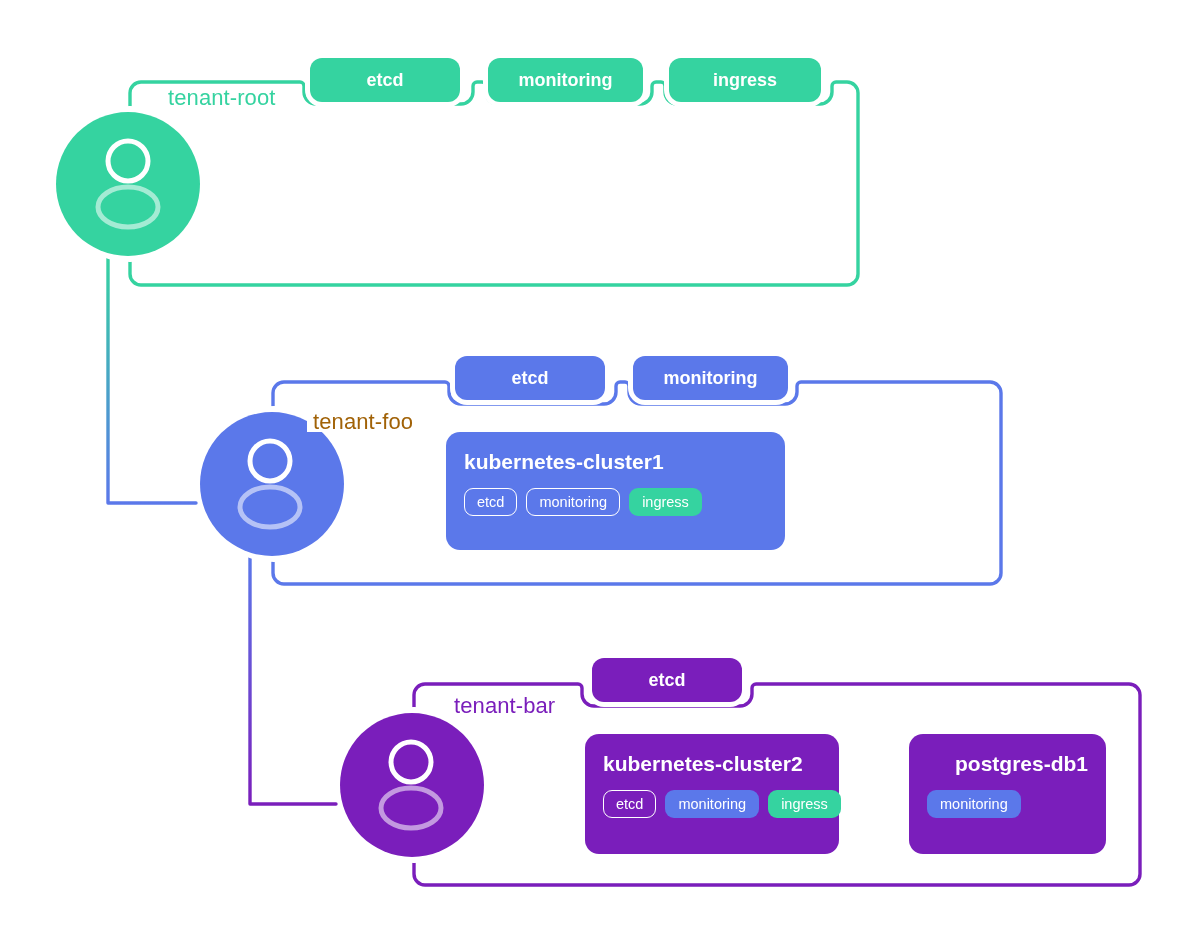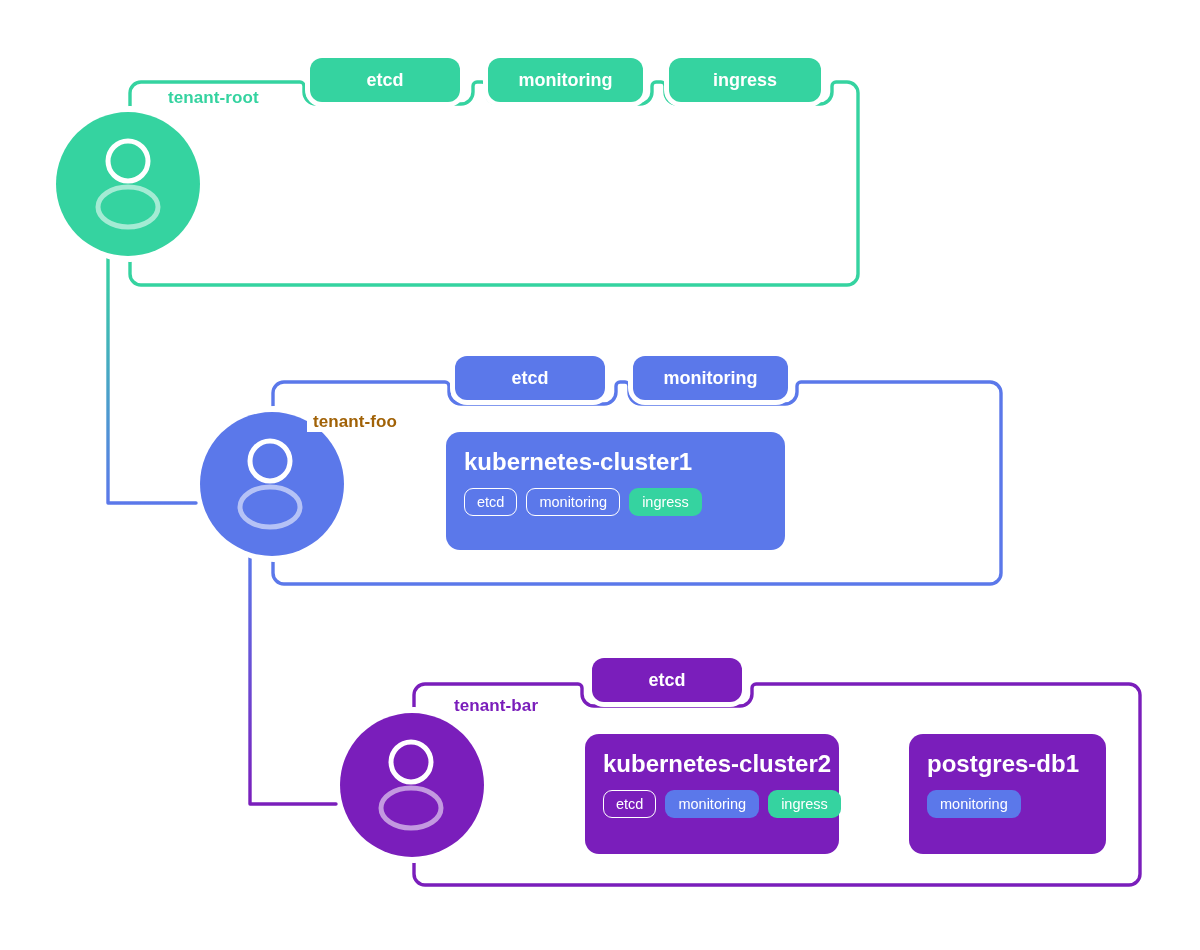--- a/index.html
+++ b/index.html
@@ -14,22 +14,22 @@
 
   
   #lines{position:absolute;left:0;top:0;width:1200px;height:950px;}
 
   
   .tenant{position:absolute;}
 
   
   .tenant-label{
     position:absolute;
-    font-size:17px;
-    font-weight:700;
+    font-size:22px;
+    font-weight:400;
     letter-spacing:.1px;
     background:#ffffff;
     padding:0 6px;
     white-space:nowrap;
     line-height:20px;
   }
 
   
   .badge{
     position:absolute;
@@ -47,21 +47,21 @@
 
   
   .card{
     position:absolute;
     border-radius:14px;
     box-sizing:border-box;
     padding:18px 18px 16px 18px;
   }
   .card-title{
     color:#ffffff;
-    font-size:24px;
+    font-size:21px;
     font-weight:700;
     line-height:24px;
     margin:0 0 14px 0;
     white-space:nowrap;
   }
   .chips{display:flex;gap:9px;align-items:center;}
   .chip{
     height:28px;
     border-radius:9px;
     font-size:14.5px;
@@ -234,21 +234,21 @@
 
     <div class="card" style="left:585px;top:734px;width:254px;height:120px;background:#7a1ebb;">
       <div class="card-title">kubernetes-cluster2</div>
       <div class="chips">
         <span class="chip outline">etcd</span>
         <span class="chip solid" style="background:#5b78ea;">monitoring</span>
         <span class="chip solid" style="background:#35d3a0;">ingress</span>
       </div>
     </div>
 
-    <div class="card" style="left:909px;top:734px;width:197px;height:120px;background:#7a1ebb;">
+    <div class="card" style="left:909px;top:734px;width:197px;height:120px;background:#7a1ebb;text-align:right;">
       <div class="card-title">postgres-db1</div>
       <div class="chips">
         <span class="chip solid" style="background:#5b78ea;">monitoring</span>
       </div>
     </div>
   </div>
 
 </div>
 
 </body></html>

